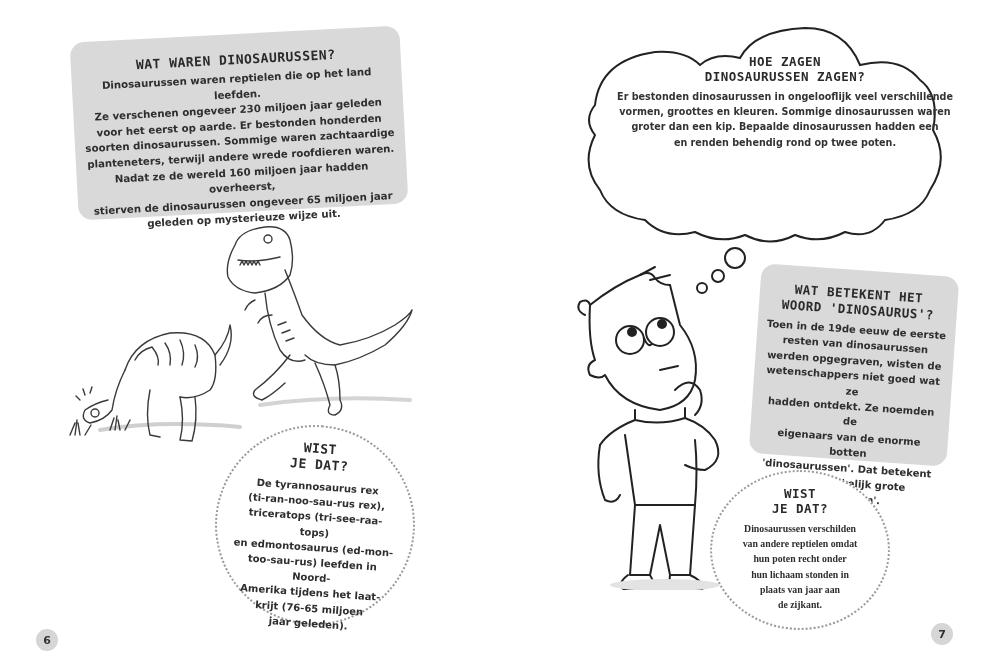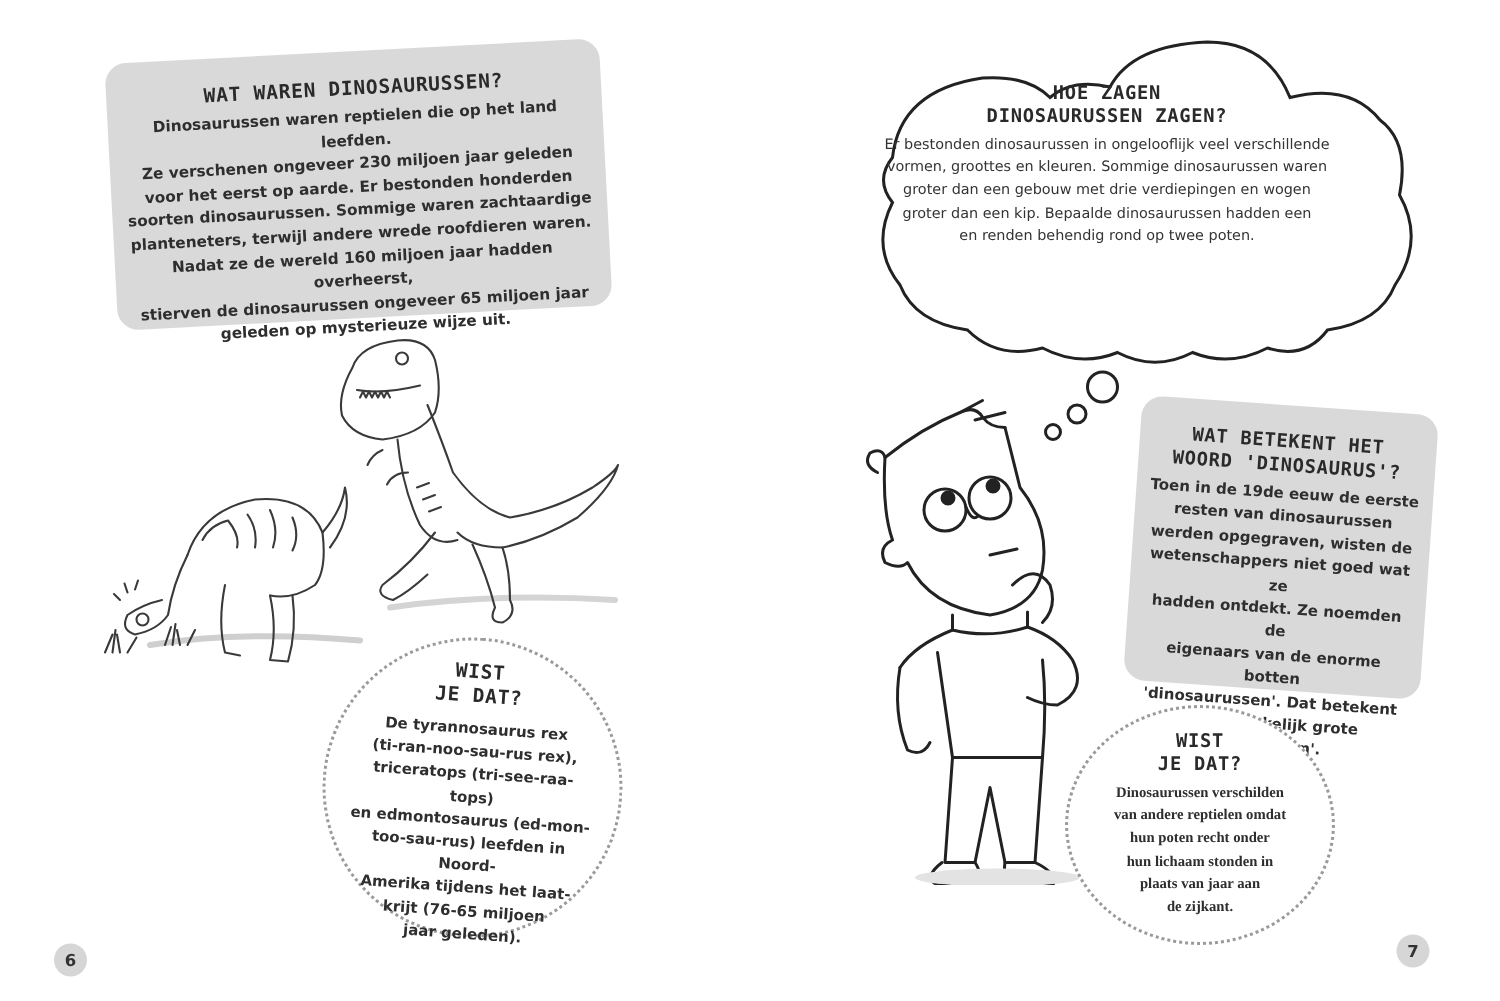--- a/index.html
+++ b/index.html
@@ -39,23 +39,23 @@
       position: absolute; left: 755px; top: 270px; width: 198px; height: 190px;
       background: #d9d9d9; border-radius: 14px;
       transform: rotate(4deg);
       padding: 16px 8px 8px 8px;
     }
     .box-right .heading { font-size: 12.5px; line-height: 16px; margin-bottom: 4px; }
     .box-right .body-text { font-size: 10px; line-height: 15.4px; }
 
     
     .cloud-svg { position: absolute; left: 555px; top: 10px; width: 420px; height: 240px; }
-    .cloud-content { position: absolute; left: 563px; top: 54px; width: 350px; }
+    .cloud-content { position: absolute; left: 610px; top: 54px; width: 350px; }
     .cloud-content .heading { font-size: 12.5px; line-height: 15px; margin-bottom: 5px; }
-    .cloud-content .body-text { font-size: 9.6px; line-height: 15.2px; font-weight: normal; color: #333; }
+    .cloud-content .body-text { font-size: 9.6px; line-height: 15.2px; font-weight: bold; color: #333; }
 
     
     .circle {
       position: absolute; border-radius: 50%;
       border: 2px dotted #9a9a9a; background: #ffffff;
       text-align: center;
     }
     .circle-left { left: 215px; top: 425px; width: 200px; height: 200px; padding-top: 14px; transform: rotate(4deg); }
     .circle-left .heading { font-size: 13px; line-height: 16px; margin-bottom: 6px; }
     .circle-left .body-text { font-size: 10px; line-height: 15.2px; padding: 0 18px; }
@@ -159,21 +159,20 @@
     <path fill="#ffffff" stroke="#222" stroke-width="2" d="M40 95 Q45 50 100 42 Q130 40 145 55 Q160 42 185 48 Q200 20 250 18 Q290 18 305 55 Q345 45 365 70 Q385 85 378 120 Q395 150 375 180 Q365 205 330 210 Q315 230 290 222 Q265 235 240 225 Q215 238 190 225 Q165 235 140 222 Q110 230 90 210 Q55 205 45 180 Q25 155 40 125 Q28 110 40 95 Z"></path>
   </svg>
   <div class="cloud-content">
     <div class="heading">
       <div>HOE ZAGEN</div>
       <div>DINOSAURUSSEN ZAGEN?</div>
     </div>
     <div class="body-text">
       <div>Er bestonden dinosaurussen in ongelooflijk veel verschillende</div>
       <div>vormen, groottes en kleuren. Sommige dinosaurussen waren</div>
-      <div>groter dan een gebouw met drie verdiepingen en wogen</div>
       <div>groter dan een kip. Bepaalde dinosaurussen hadden een</div>
       <div>en renden behendig rond op twee poten.</div>
     </div>
   </div>
 
   <svg class="illus" style="left:560px; top:240px; width:200px; height:350px;" viewBox="0 0 200 350">
     <g fill="none" stroke="#222" stroke-width="2" stroke-linecap="round" stroke-linejoin="round">
 
       <circle cx="175" cy="18" r="10"></circle>
       <circle cx="158" cy="36" r="6"></circle>

